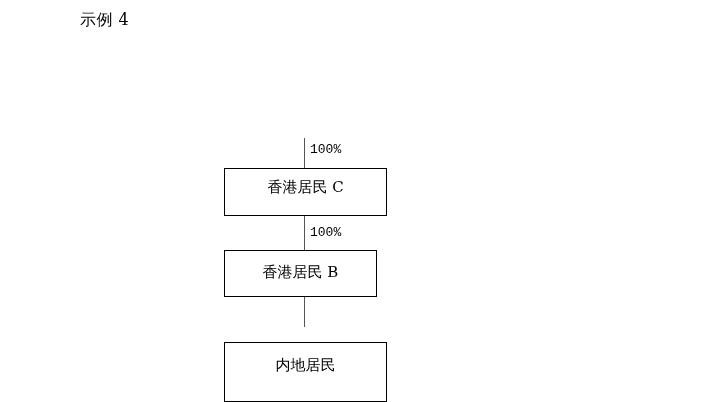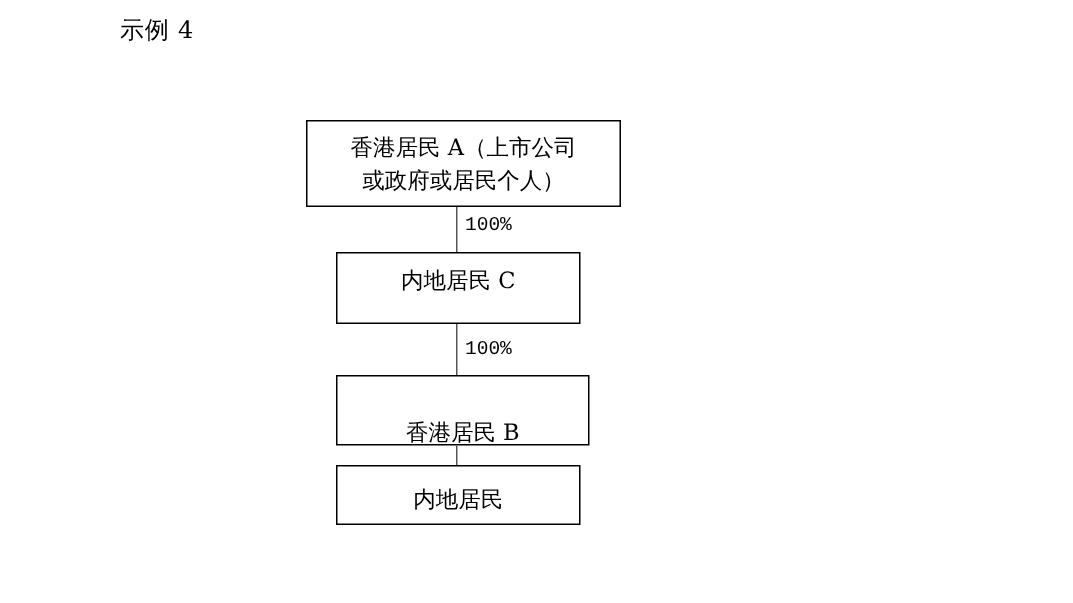--- a/index.html
+++ b/index.html
@@ -61,30 +61,30 @@
     left: 224px;
     top: 168px;
     width: 163px;
     height: 48px;
     padding-top: 7px;
   }
 
   .node-b {
     left: 224px;
     top: 250px;
-    width: 169px;
+    width: 153px;
     height: 47px;
-    padding-top: 26px;
+    padding-top: 10px;
   }
 
   .node-d {
     left: 224px;
-    top: 310px;
+    top: 342px;
     width: 163px;
-    height: 40px;
+    height: 60px;
     padding-top: 11px;
   }
 
   
   .connector {
     position: absolute;
     left: 304px;
     width: 1px;
     background: #555555;
   }
@@ -106,27 +106,25 @@
   .edge-label-1 { top: 142px; }
   .edge-label-2 { top: 225px; }
 </style>
 </head>
 <body>
 
 <div class="canvas">
 
   <div class="title">示例 4</div>
 
-  <div class="node node-a">香港居民 A（上市公司
-或政府或居民个人）</div>
 
   <div class="connector conn-1"></div>
   <div class="edge-label edge-label-1">100%</div>
 
-  <div class="node node-c">内地居民 C</div>
+  <div class="node node-c">香港居民 C</div>
 
   <div class="connector conn-2"></div>
   <div class="edge-label edge-label-2">100%</div>
 
   <div class="node node-b">香港居民 B</div>
 
   <div class="connector conn-3"></div>
 
   <div class="node node-d">内地居民</div>
 

